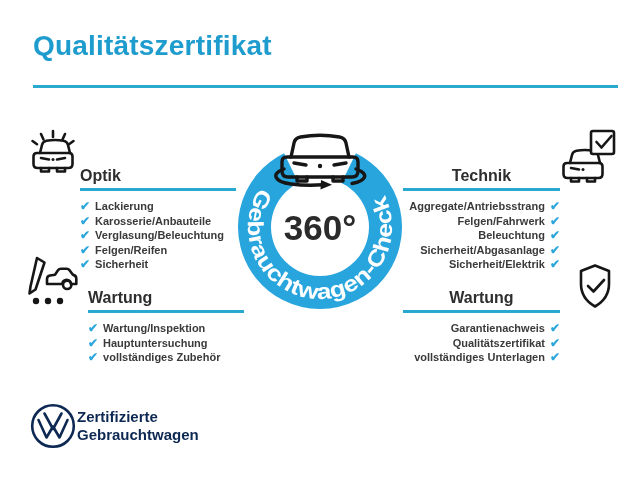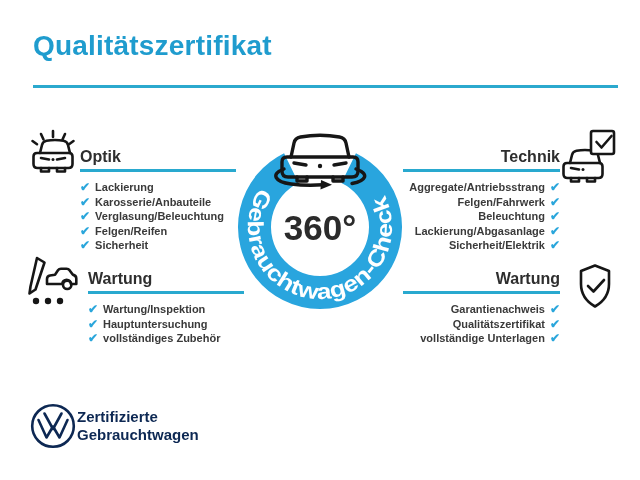--- a/index.html
+++ b/index.html
@@ -13,26 +13,26 @@
   .badge{position:absolute;left:230px;top:122px;width:180px;height:192px;}
   .badge .ring{fill:none;stroke:#29A5DE;stroke-width:33;}
   .badge .ringtext{fill:#ffffff;font-family:"Liberation Sans",sans-serif;font-size:22px;font-weight:bold;}
   .badge .deg{fill:#2B2B2B;font-family:"Liberation Sans",sans-serif;font-size:35px;font-weight:bold;text-anchor:middle;}
   .ink{stroke:#161616;fill:none;stroke-width:2.6;stroke-linecap:round;stroke-linejoin:round;}
   .ink-fill{fill:#161616;stroke:none;}
   .ink-thick{stroke:#161616;fill:none;stroke-width:3.4;stroke-linecap:round;stroke-linejoin:round;}
 
   
   .sec{position:absolute;}
-  .sec-title{font-size:16px;font-weight:bold;color:#2E2E2E;line-height:18px;}
+  .sec-title{font-size:16px;font-weight:bold;color:#2E2E2E;line-height:18px;margin-top:19px;}
   .sec-line{height:3px;background:#29A9CF;margin-top:3px;}
   .sec-items{margin-top:8px;}
   .check-item{display:flex;align-items:center;gap:5px;height:14.5px;font-size:11px;
               font-weight:bold;color:#3A3A3A;white-space:nowrap;}
-  .sec.right .sec-title{text-align:right;}
+  .sec.right .sec-title{text-align:center;}
   .sec.right .check-item{justify-content:flex-end;}
   .check{color:#2AA6DB;font-size:12px;line-height:1;}
   #sec-optik{left:80px;top:148px;width:156px;}
   #sec-technik{left:403px;top:148px;width:157px;}
   #sec-wartung{left:88px;top:270px;width:156px;}
   #sec-garantie{left:403px;top:270px;width:157px;}
 
   
   .qicon{position:absolute;}
   #icon-optik{left:28px;top:129px;width:50px;height:58px;}
@@ -147,21 +147,21 @@
         </div>
         <div class="check-item">
           <span>Felgen/Fahrwerk</span>
           <span class="check">✔</span>
         </div>
         <div class="check-item">
           <span>Beleuchtung</span>
           <span class="check">✔</span>
         </div>
         <div class="check-item">
-          <span>Lackierung/Abgasanlage</span>
+          <span>Sicherheit/Abgasanlage</span>
           <span class="check">✔</span>
         </div>
         <div class="check-item">
           <span>Sicherheit/Elektrik</span>
           <span class="check">✔</span>
         </div>
       </div>
   </div>
 
   <div id="sec-wartung" class="sec left">
@@ -189,21 +189,21 @@
     <div class="sec-items">
         <div class="check-item">
           <span>Garantienachweis</span>
           <span class="check">✔</span>
         </div>
         <div class="check-item">
           <span>Qualitätszertifikat</span>
           <span class="check">✔</span>
         </div>
         <div class="check-item">
-          <span>vollständige Unterlagen</span>
+          <span>vollständiges Unterlagen</span>
           <span class="check">✔</span>
         </div>
       </div>
   </div>
 
   <div class="footer">
     <svg class="vw-logo" viewBox="0 0 48 48">
       <circle class="vw-ink" cx="24" cy="24" r="20.8"></circle>
       <path class="vw-ink" d="M15.5 11.5 L24 27 L32.5 11.5"></path>
       <path class="vw-ink" d="M9.5 18 L17.5 35.5 L24 24.5 L30.5 35.5 L38.5 18"></path>

